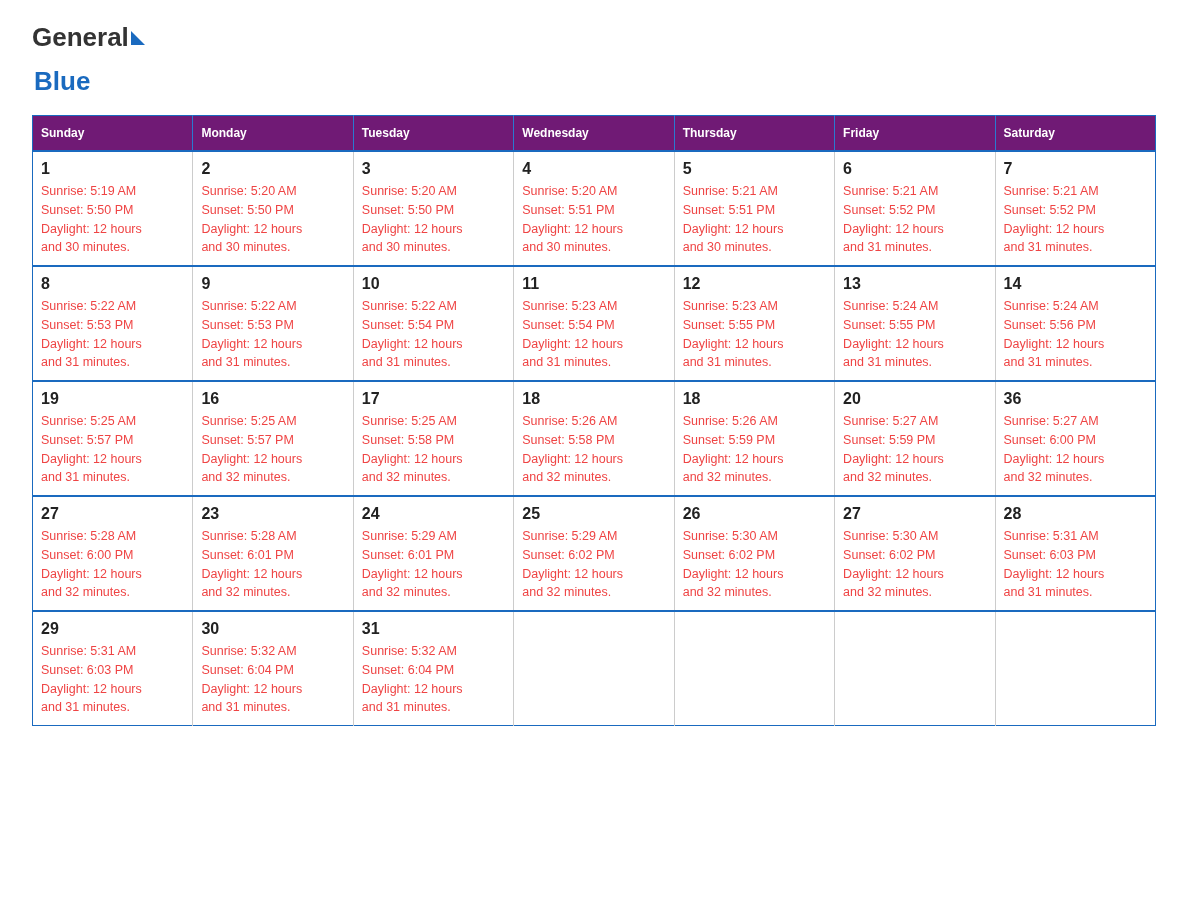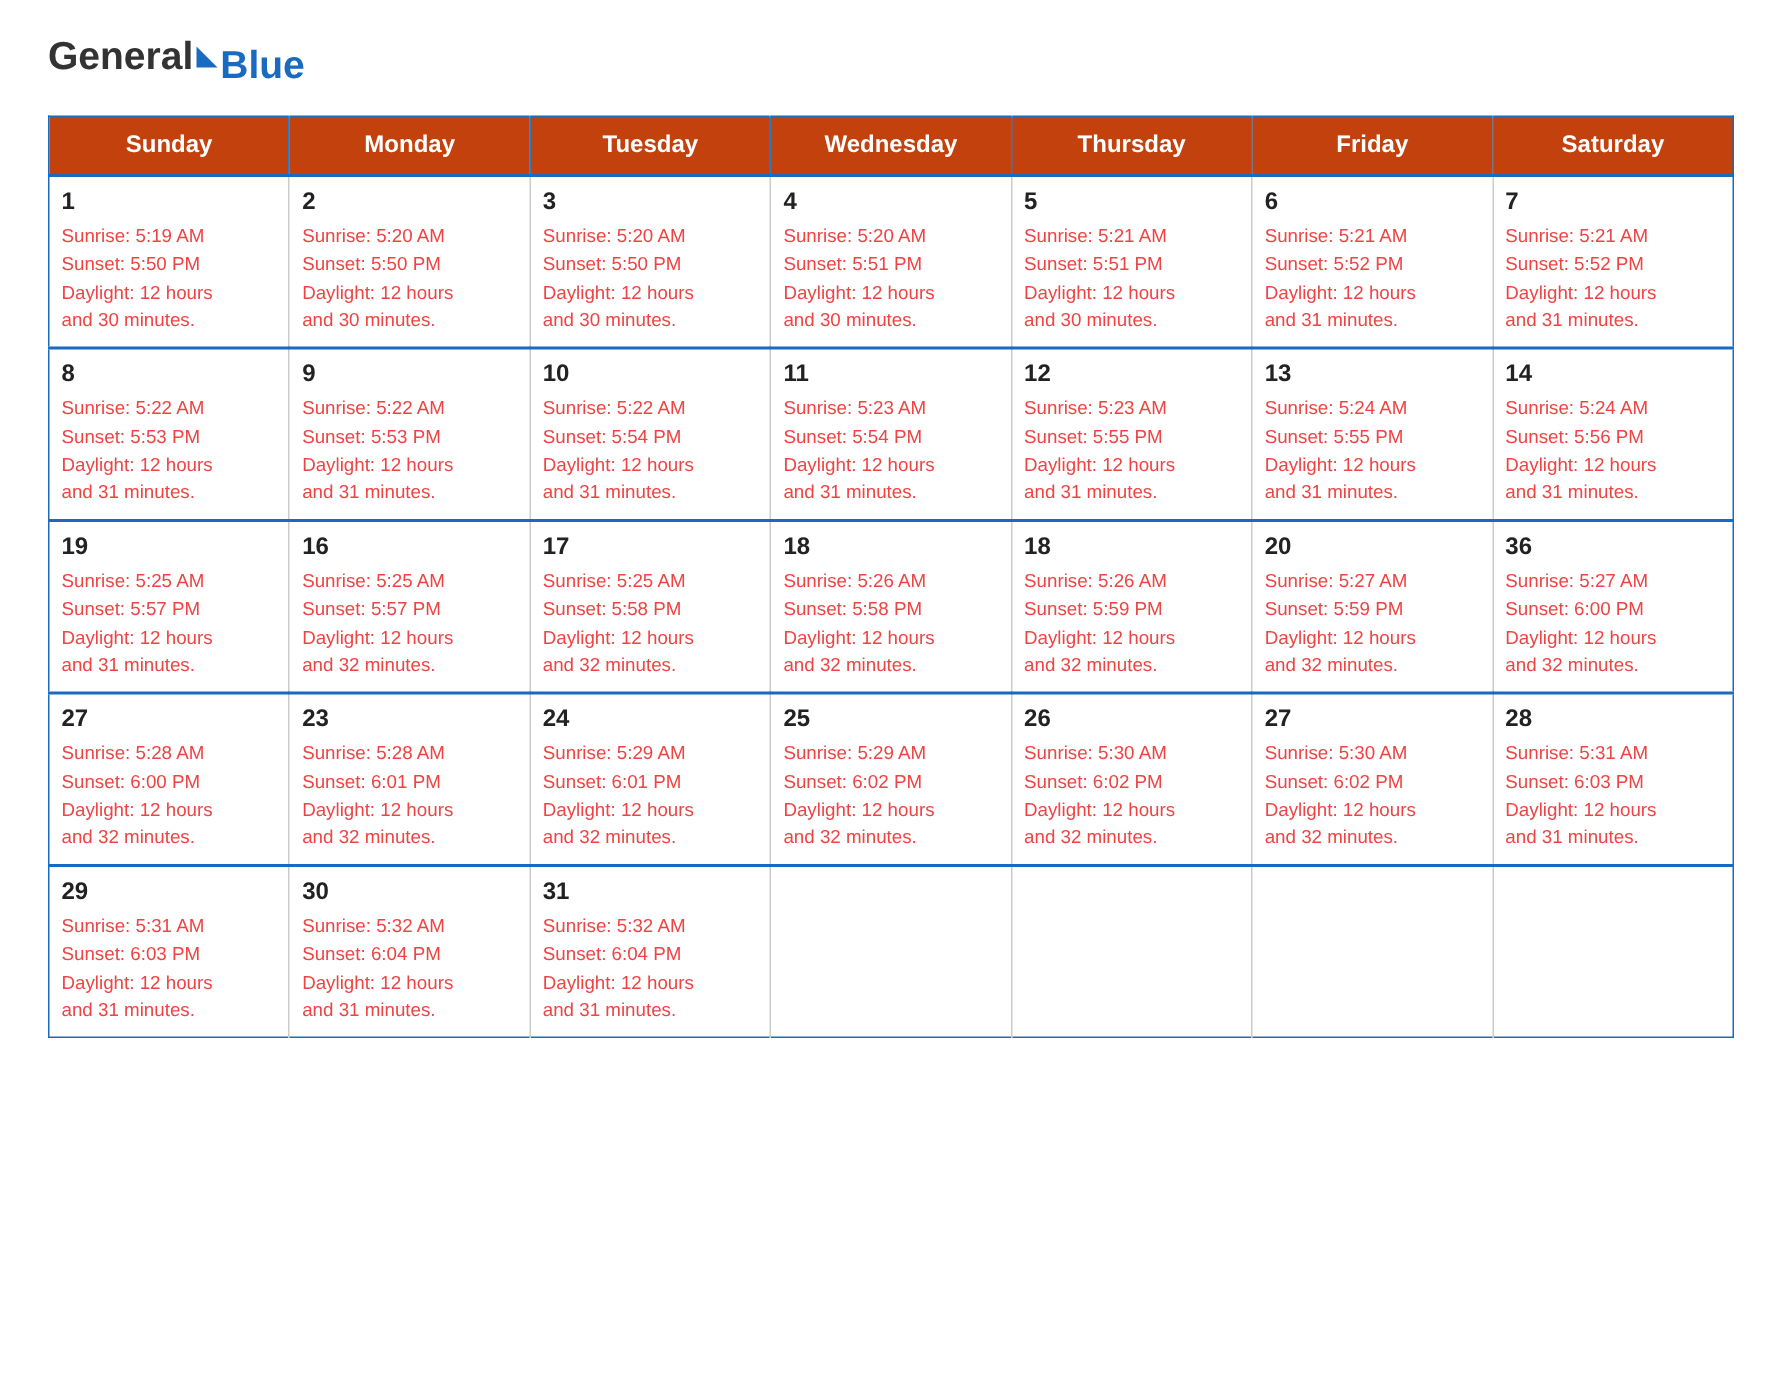--- a/index.html
+++ b/index.html
@@ -11,21 +11,21 @@
       min-height: 918px;
     }
     .header-section {
       display: flex;
       justify-content: space-between;
       align-items: flex-start;
       margin-bottom: 18px;
     }
     .logo-area {
       display: flex;
-      flex-direction: row;
+      flex-direction: column;
       align-items: flex-start;
     }
     .logo-text {
       display: flex;
       align-items: center;
       font-size: 26px;
       font-weight: bold;
       color: #333;
       line-height: 1;
     }
@@ -36,21 +36,21 @@
       border-left: 14px solid #1a6abf;
       border-top: 14px solid transparent;
       border-bottom: 0px solid transparent;
       margin-left: 2px;
       margin-top: 2px;
     }
     .logo-blue {
       color: #1a6abf;
       font-size: 26px;
       font-weight: bold;
-      margin-top: 4px;
+      margin-top: 16px;
       padding-left: 2px;
     }
     .title-area {
       text-align: right;
     }
     .page-title {
       font-size: 52px;
       font-weight: bold;
       color: #222;
       line-height: 1.1;
@@ -59,26 +59,26 @@
       font-size: 22px;
       color: #444;
       margin-top: 4px;
     }
     .calendar-table {
       width: 100%;
       border-collapse: collapse;
       border: 1px solid #1a6abf;
     }
     .calendar-table thead tr th {
-      background-color: #c2410c;
+      background-color: #701a75;
       color: #fff;
-      font-size: 16px;
+      font-size: 12px;
       font-weight: 600;
       padding: 10px 8px;
-      text-align: center;
+      text-align: left;
       border-right: 1px solid #2a7ad0;
     }
     .calendar-table thead tr th:last-child {
       border-right: none;
     }
     .calendar-table tbody tr {
       border-top: 2px solid #1a6abf;
     }
     .calendar-table tbody tr td {
       vertical-align: top;

